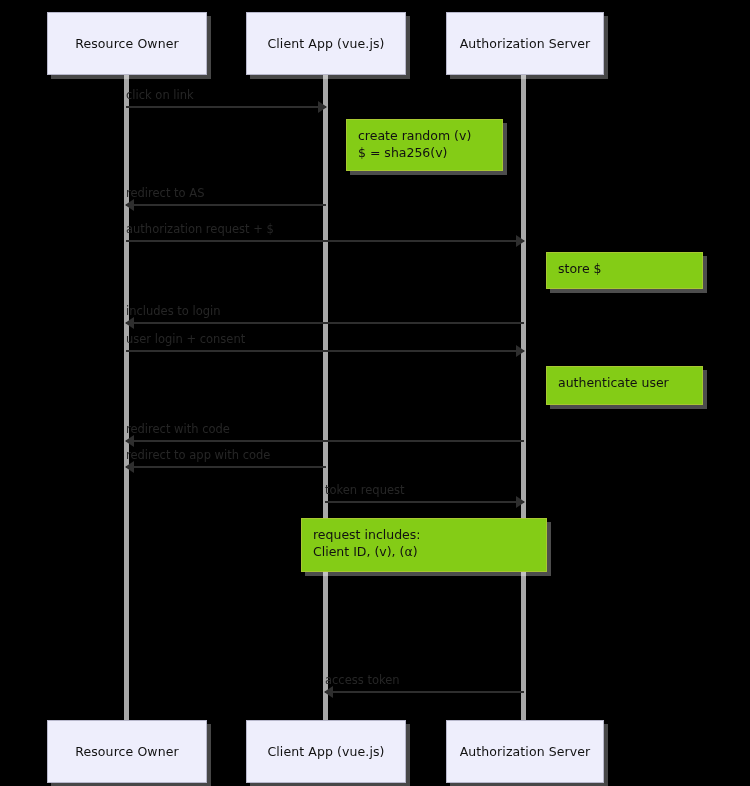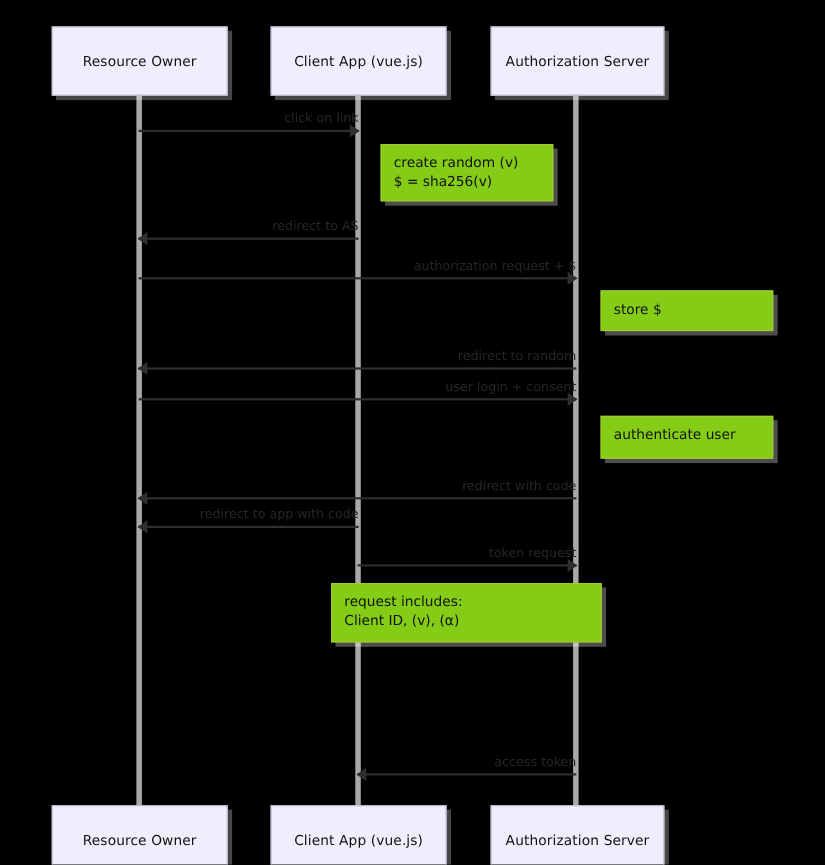--- a/index.html
+++ b/index.html
@@ -1,21 +1,21 @@
 <!DOCTYPE html>
 <html><head>
 <meta charset="utf-8">
 <style>
   html,body{margin:0;padding:0;background:#000;}
   body{
     width:750px;height:786px;position:relative;overflow:hidden;
     font-family:"DejaVu Sans","Liberation Sans",sans-serif;
     background:#000;
   }
-  #canvas{position:absolute;left:0;top:12px;width:750px;height:554px;}
+  #canvas{position:absolute;left:0;top:0;width:750px;height:554px;}
 
   
   .actor{
     position:absolute;
     background:#eeeefc;
     border:1px solid #b8b8cc;
     box-shadow:4px 4px 0 rgba(255,255,255,0.28);
     display:flex;align-items:center;justify-content:center;
     color:#111;
     font-size:12.5px;
@@ -40,21 +40,21 @@
     position:absolute;top:-5px;width:0;height:0;
     border-top:6px solid transparent;
     border-bottom:6px solid transparent;
   }
   .msg .head.right{right:-1px;border-left:9px solid #2e2e2e;}
   .msg .head.left{left:-1px;border-right:9px solid #2e2e2e;}
   .msg .label{
     position:absolute;
     bottom:4px;
     width:100%;
-    text-align:right;
+    text-align:left;
     font-size:11.5px;
     color:#262626;
     white-space:nowrap;
     line-height:13px;
   }
 
   
   .note{
     position:absolute;
     background:#84cc16;
@@ -104,21 +104,21 @@
       <div class="label">redirect to AS</div>
     </div>
     <div class="msg" style="left: 126px; top: 240px; width: 398px;">
       <div class="line"></div>
       <div class="head right"></div>
       <div class="label">authorization request + $</div>
     </div>
     <div class="msg" style="left: 126px; top: 322px; width: 398px;">
       <div class="line"></div>
       <div class="head left"></div>
-      <div class="label">redirect to random</div>
+      <div class="label">includes to login</div>
     </div>
     <div class="msg" style="left: 126px; top: 350px; width: 398px;">
       <div class="line"></div>
       <div class="head right"></div>
       <div class="label">user login + consent</div>
     </div>
     <div class="msg" style="left: 126px; top: 440px; width: 398px;">
       <div class="line"></div>
       <div class="head left"></div>
       <div class="label">redirect with code</div>

